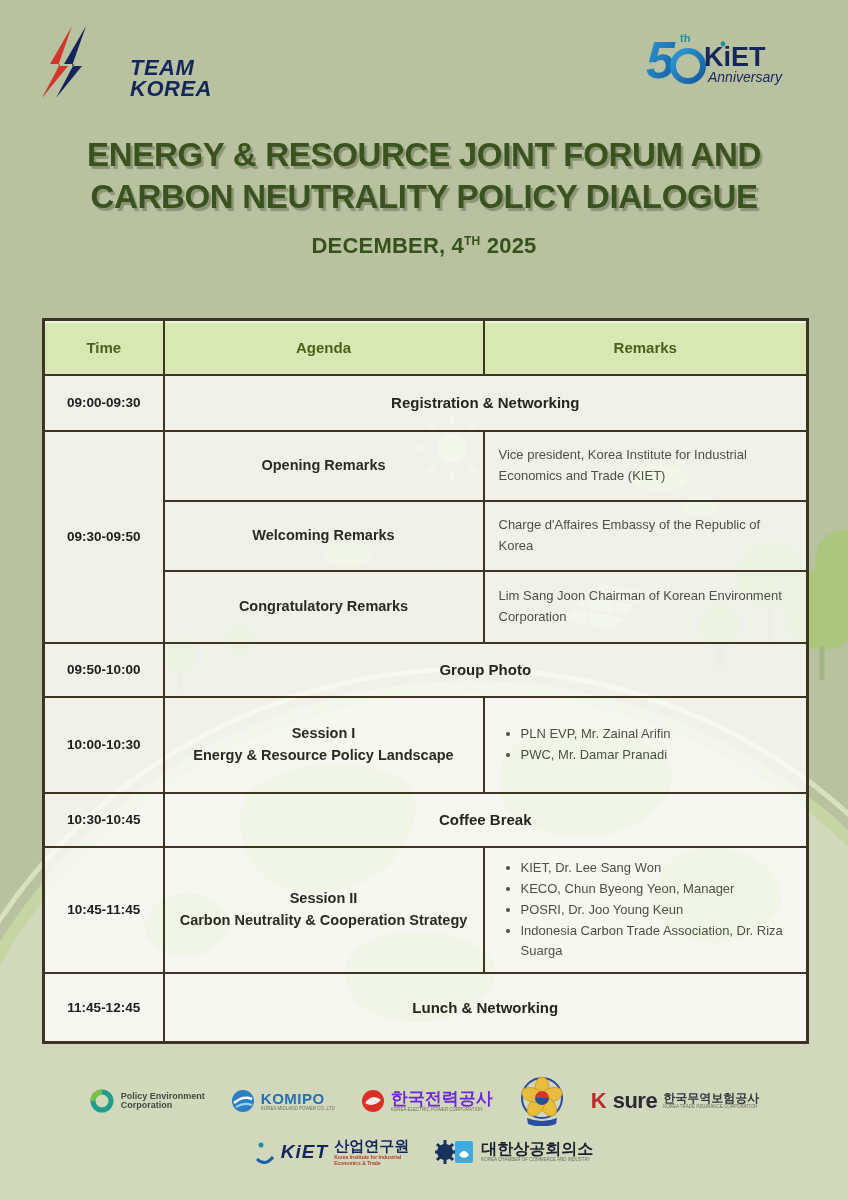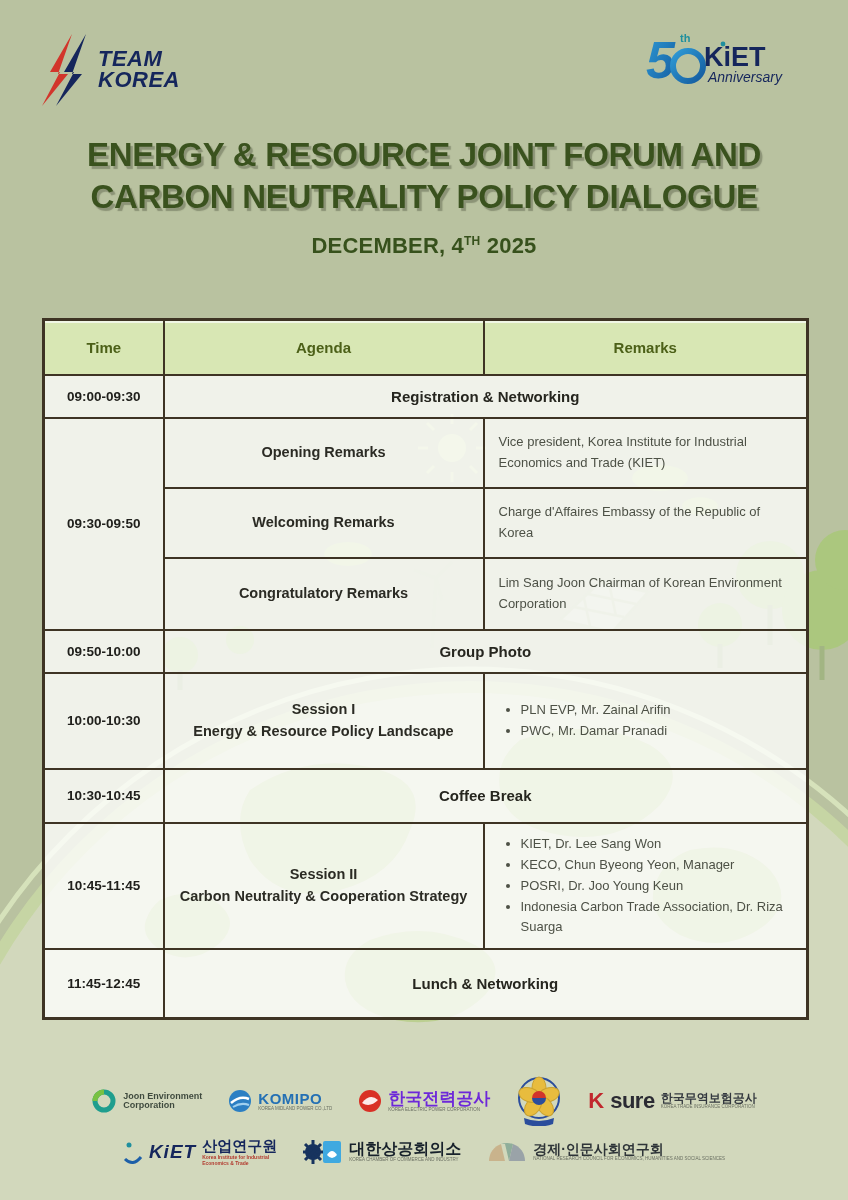--- a/index.html
+++ b/index.html
@@ -6,21 +6,21 @@
     --bg:#b9c2a0; --panel:#d8e7b4; --border:#3e3424; --title:#3a521e;
     --text-dark:#2c2c26; --text-body:#4d5146; --navy:#15265c; --red:#d2352b; --teal:#1f8f9e;
   }
   *{box-sizing:border-box;}
   html,body{margin:0;padding:0;}
   body{font-family:"Liberation Sans",sans-serif;}
   .page{position:relative;width:848px;height:1200px;background:var(--bg);overflow:hidden;}
   .watermark{position:absolute;inset:0;z-index:0;pointer-events:none;}
 
   
-  .team-korea{position:absolute;left:38px;top:32px;display:flex;align-items:center;z-index:2;}
+  .team-korea{position:absolute;left:38px;top:24px;display:flex;align-items:flex-end;z-index:2;gap:32px;}
   .tk-text{margin-left:-14px;display:flex;flex-direction:column;line-height:.95;}
   .tk-text span{font-style:italic;font-weight:bold;color:var(--navy);font-size:22px;letter-spacing:.5px;}
   .kiet50{position:absolute;right:42px;top:30px;z-index:2;}
 
   
   .title{position:absolute;top:134px;left:0;right:0;text-align:center;z-index:2;
     color:var(--title);font-weight:bold;font-size:33px;line-height:1.27;letter-spacing:-.3px;
     text-shadow:2.5px 2.5px 1px rgba(96,102,78,.5);}
   .date-line{position:absolute;top:233px;left:0;right:0;text-align:center;z-index:2;
     color:#37511c;font-weight:bold;font-size:22px;letter-spacing:.2px;}
@@ -38,22 +38,22 @@
   .schedule{border:3px solid var(--border);}
   .schedule th{background:var(--panel);color:#4c6018;font-size:15px;font-weight:bold;
     height:55px;box-shadow:inset 0 2px 0 rgba(255,255,255,.65);}
   .schedule td{background:rgba(255,255,255,.78);vertical-align:middle;}
   td.time{font-size:13.5px;font-weight:bold;color:#20201c;text-align:center;}
   td.merged{font-size:15px;font-weight:bold;color:#26261f;text-align:center;}
   td.agenda{font-size:14.5px;font-weight:bold;color:#2b2b24;text-align:center;padding:6px 14px;line-height:1.5;}
   td.remarks{font-size:13px;color:var(--text-body);padding:8px 14px;line-height:1.55;}
   td.remarks ul{margin:0;padding-left:22px;}
   td.remarks li{margin:1px 0;}
-  tr.h-reg{height:43px;} tr.h-sub{height:70px;} tr.h-sub3{height:72px;}
-  tr.h-group{height:43px;} tr.h-s1{height:96px;} tr.h-coffee{height:54px;}
+  tr.h-reg{height:56px;} tr.h-sub{height:70px;} tr.h-sub3{height:72px;}
+  tr.h-group{height:54px;} tr.h-s1{height:96px;} tr.h-coffee{height:54px;}
   tr.h-s2{height:126px;} tr.h-lunch{height:70px;}
   .session-name{font-weight:bold;}
 
   
   .sponsors{position:absolute;left:0;right:0;top:1076px;z-index:2;display:flex;flex-direction:column;gap:12px;}
   .sp-row{display:flex;justify-content:center;align-items:center;gap:26px;}
   .sp{display:flex;align-items:center;gap:6px;}
   .sp .txt{display:flex;flex-direction:column;line-height:1.05;}
   .tiny{font-size:4.5px;color:#6a6f62;letter-spacing:0;white-space:nowrap;}
   .keco-line{font-size:9px;color:#3f4a3e;font-weight:bold;}
@@ -247,21 +247,21 @@
   </table>
 
   <div class="sponsors">
     <div class="sp-row">
       <div class="sp">
         <svg width="26" height="26" viewBox="0 0 26 26">
           <circle cx="13" cy="13" r="9" fill="none" stroke="#1f9e8e" stroke-width="5"></circle>
           <path d="M4 13 a9 9 0 0 1 9 -9" fill="none" stroke="#79c143" stroke-width="5"></path>
         </svg>
         <div class="txt">
-          <span class="keco-line">Joon Environment</span>
+          <span class="keco-line">Policy Environment</span>
           <span class="keco-line">Corporation</span>
         </div>
       </div>
       <div class="sp">
         <svg width="24" height="24" viewBox="0 0 24 24">
           <circle cx="12" cy="12" r="11" fill="#2b7fc3"></circle>
           <path d="M3 14 q9 -8 18 -4" stroke="#ffffff" stroke-width="2.5" fill="none"></path>
           <path d="M5 18 q8 -5 16 -2" stroke="#9fd0ef" stroke-width="2" fill="none"></path>
         </svg>
         <div class="txt">
@@ -326,27 +326,16 @@
               <line x1="2" y1="21" x2="18" y2="5"></line>
           </g>
           <rect x="20" y="2" width="18" height="22" rx="2" fill="#3fa9e0"></rect>
           <path d="M24 16 q5 -8 10 0 q-5 6 -10 0" fill="#ffffff"></path>
         </svg>
         <div class="txt">
           <span class="kcci-name">대한상공회의소</span>
           <span class="tiny">KOREA CHAMBER OF COMMERCE AND INDUSTRY</span>
         </div>
       </div>
-      <div class="sp">
-        <svg width="40" height="22" viewBox="0 0 40 22">
-          <path d="M2 20 a18 18 0 0 1 12 -17 l4 17 Z" fill="#c9b38c"></path>
-          <path d="M14 3 a18 18 0 0 1 12 0 l-4 17 l-4 -17 Z" fill="#8fae9a"></path>
-          <path d="M26 3 a18 18 0 0 1 12 17 l-16 0 Z" fill="#9aa3a8"></path>
-        </svg>
-        <div class="txt">
-          <span class="nrc-name">경제·인문사회연구회</span>
-          <span class="tiny">NATIONAL RESEARCH COUNCIL FOR ECONOMICS, HUMANITIES AND SOCIAL SCIENCES</span>
-        </div>
-      </div>
     </div>
   </div>
 
 </div>
 
 </body></html>

